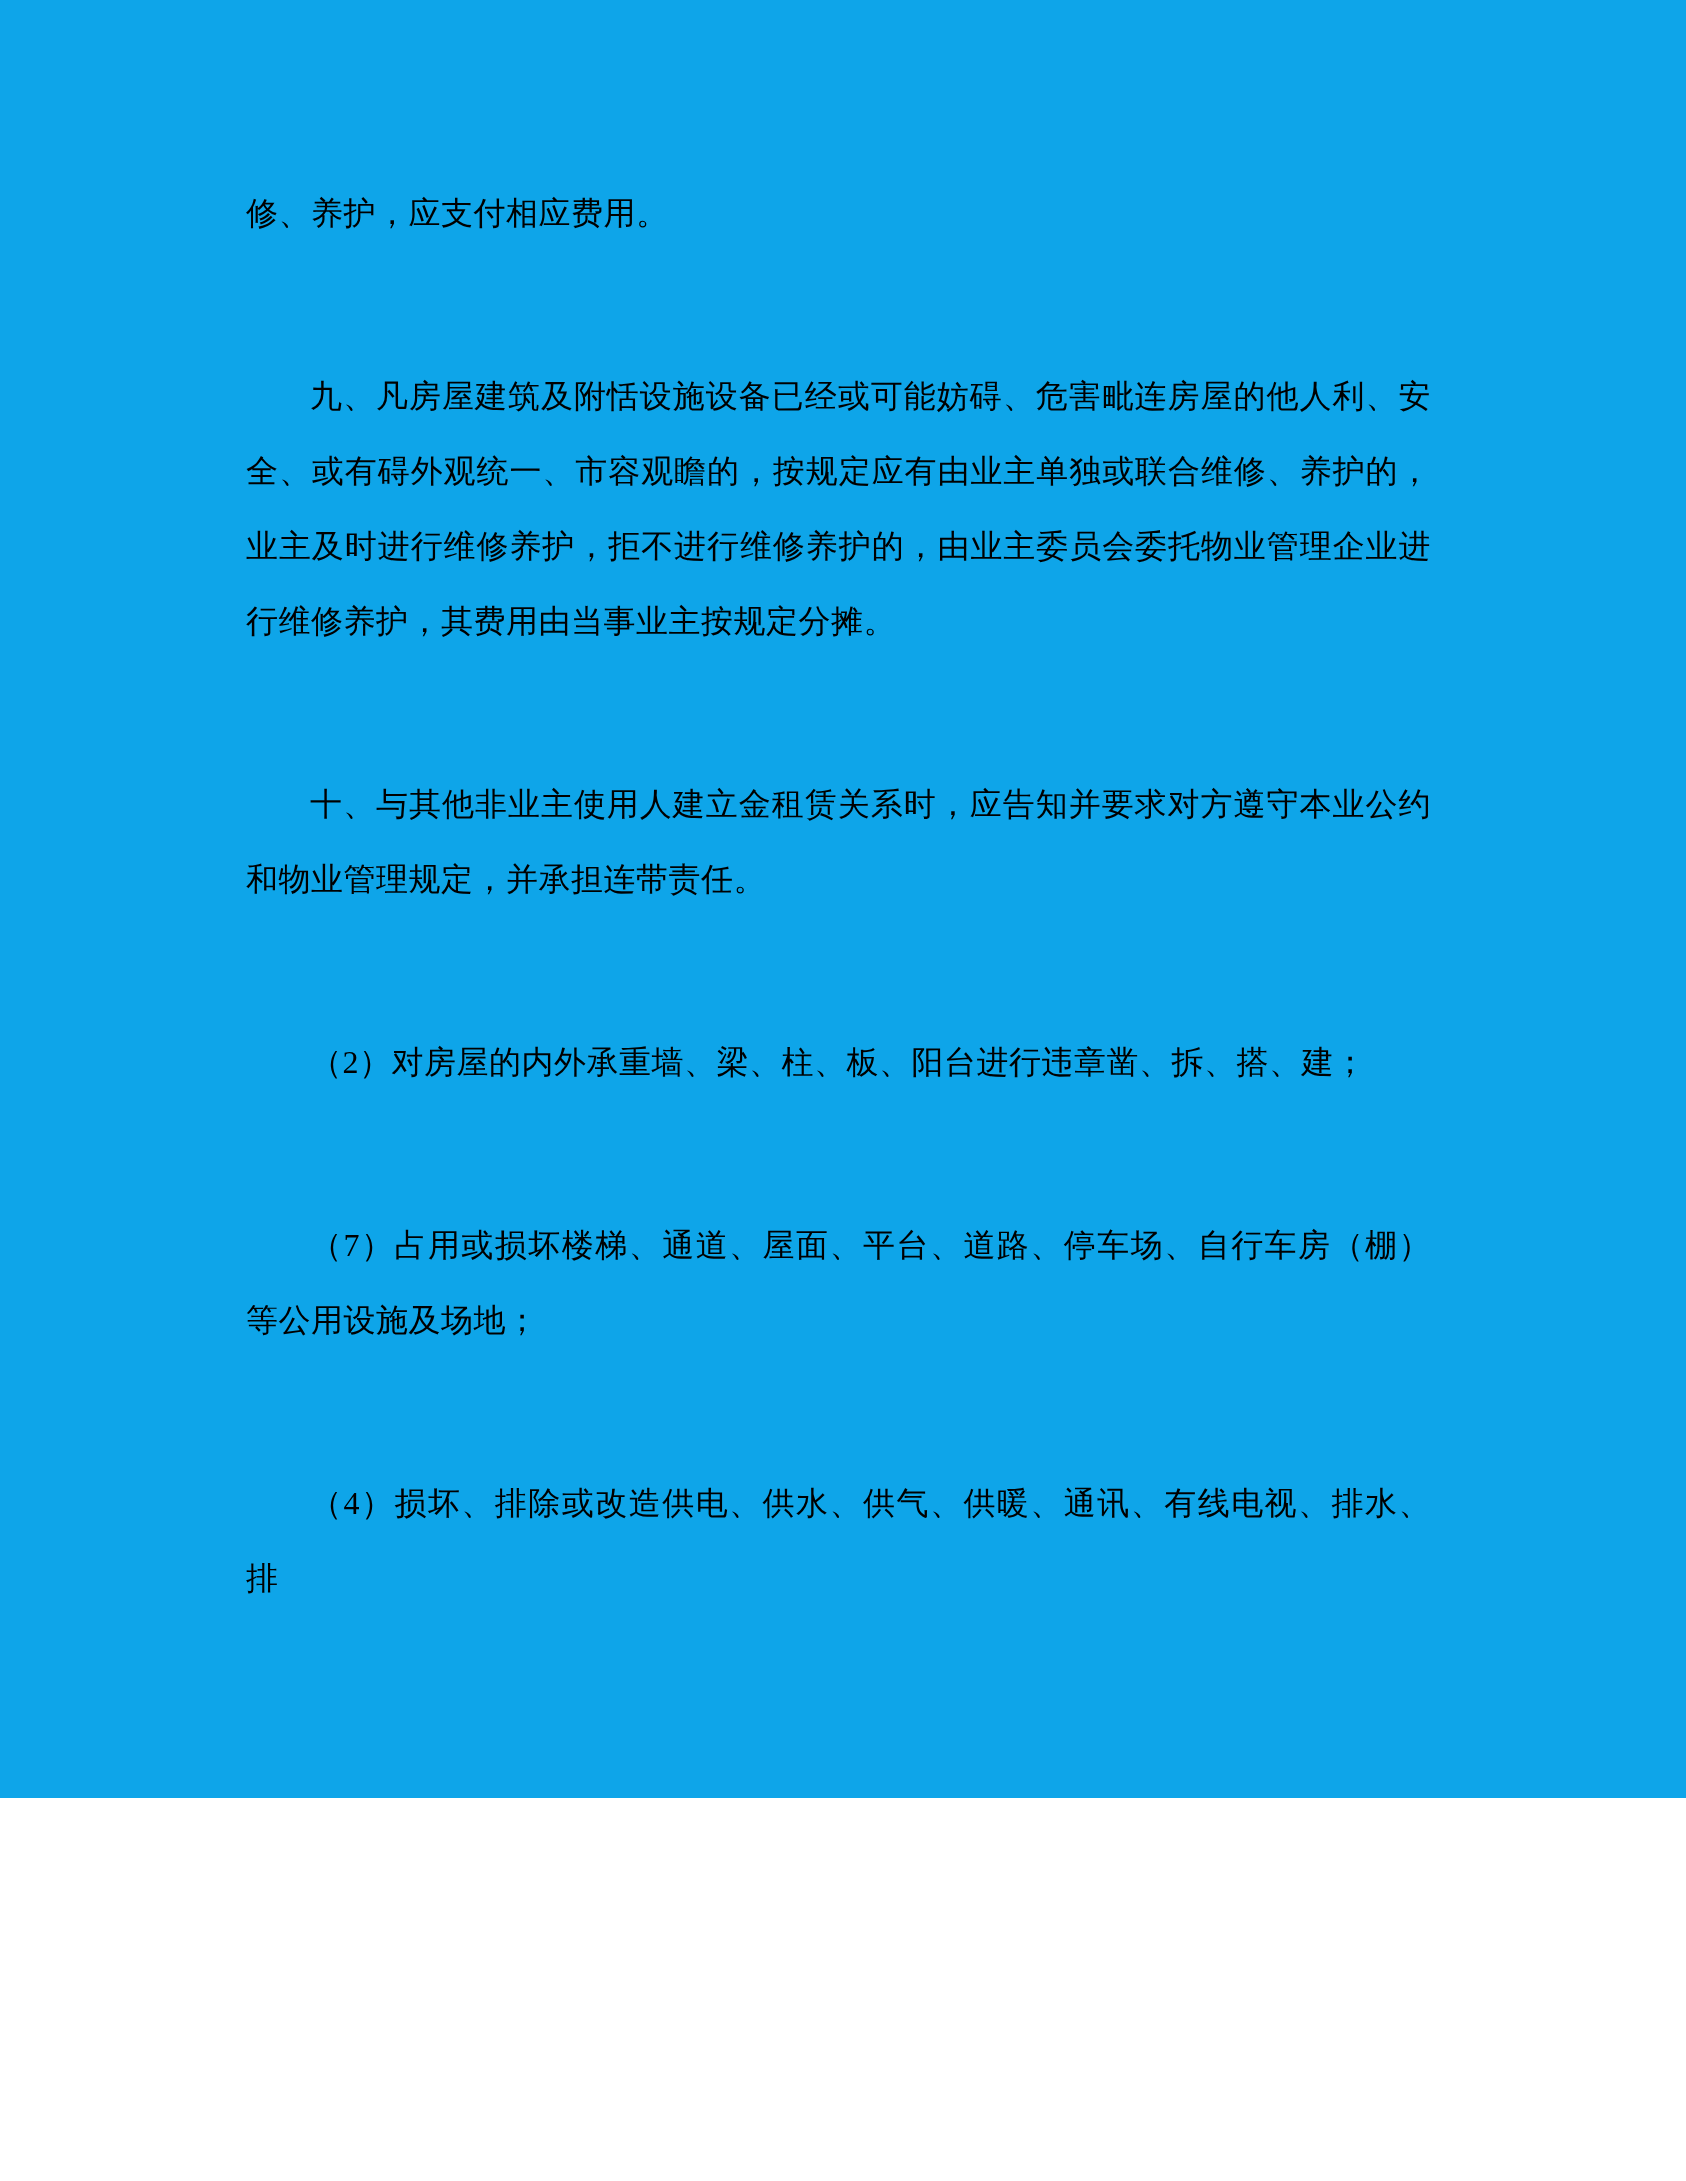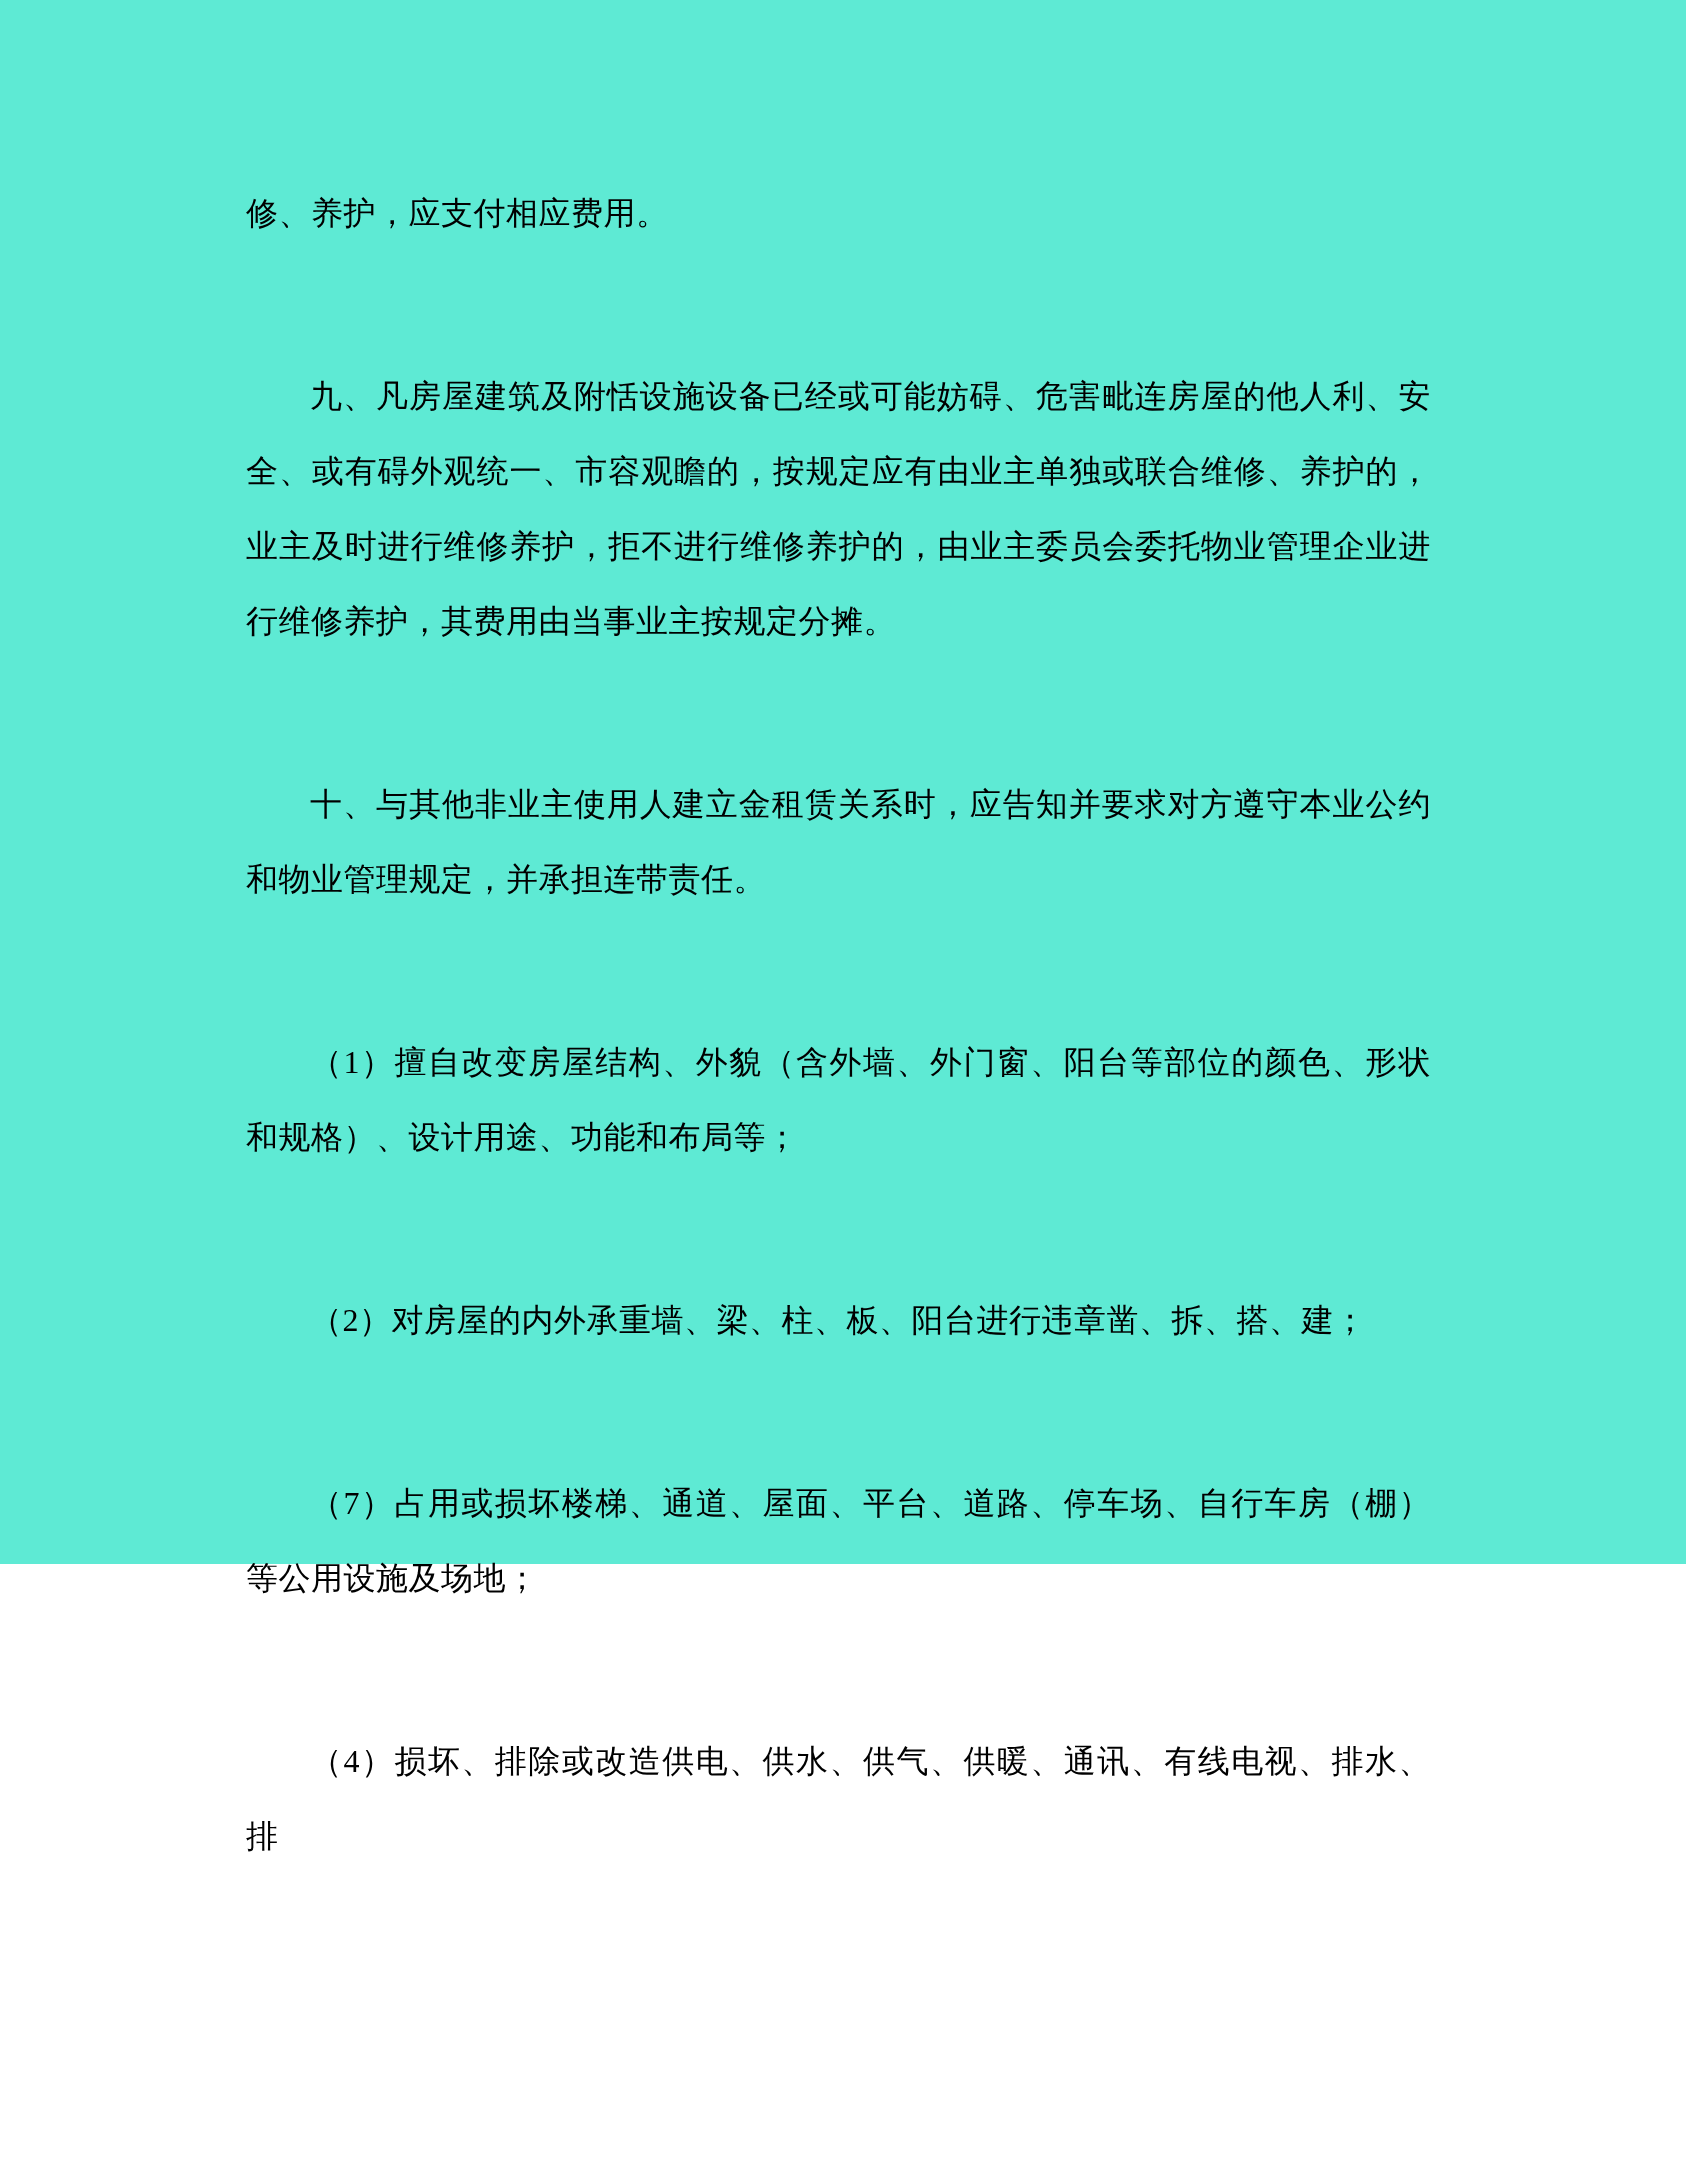--- a/index.html
+++ b/index.html
@@ -10,22 +10,22 @@
   }
   body {
     width: 1686px;
     height: 2182px;
     font-family: "Liberation Serif", "DejaVu Serif", serif;
     color: #000000;
     overflow: hidden;
   }
   .page {
     width: 1686px;
-    height: 1564px;
-    background: #5eead4;
+    height: 1798px;
+    background: #0ea5e9;
     padding: 176px 255px 0 246px;
   }
   .para {
     font-size: 32px;
     line-height: 75px;
     margin: 0 0 108px 0;
     text-align: justify;
     letter-spacing: 0.5px;
     word-break: break-all;
     color: #000000;
@@ -42,21 +42,20 @@
 <body>
 
 <div class="page">
   <p class="para">修、养护，应支付相应费用。</p>
 
   <p class="para indent">九、凡房屋建筑及附恬设施设备已经或可能妨碍、危害毗连房屋的他人利、安全、或有碍外观统一、市容观瞻的，按规定应有由业主单独或联合维修、养护的，业主及时进行维修养护，拒不进行维修养护的，由业主委员会委托物业管理企业进行维修养护，其费用由当事业主按规定分摊。</p>
 
   <p class="para indent">十、与其他非业主使用人建立金租赁关系时，应告知并要求对方遵守本业公约和物业管理规定，并承担连带责任。</p>
 
 
-  <p class="para indent">（1）擅自改变房屋结构、外貌（含外墙、外门窗、阳台等部位的颜色、形状和规格）、设计用途、功能和布局等；</p>
 
   <p class="para indent">（2）对房屋的内外承重墙、梁、柱、板、阳台进行违章凿、拆、搭、建；</p>
 
   <p class="para indent">（7）占用或损坏楼梯、通道、屋面、平台、道路、停车场、自行车房（棚）等公用设施及场地；</p>
 
   <p class="para indent">（4）损坏、排除或改造供电、供水、供气、供暖、通讯、有线电视、排水、排</p>
 </div>
 
 
 </body></html>

